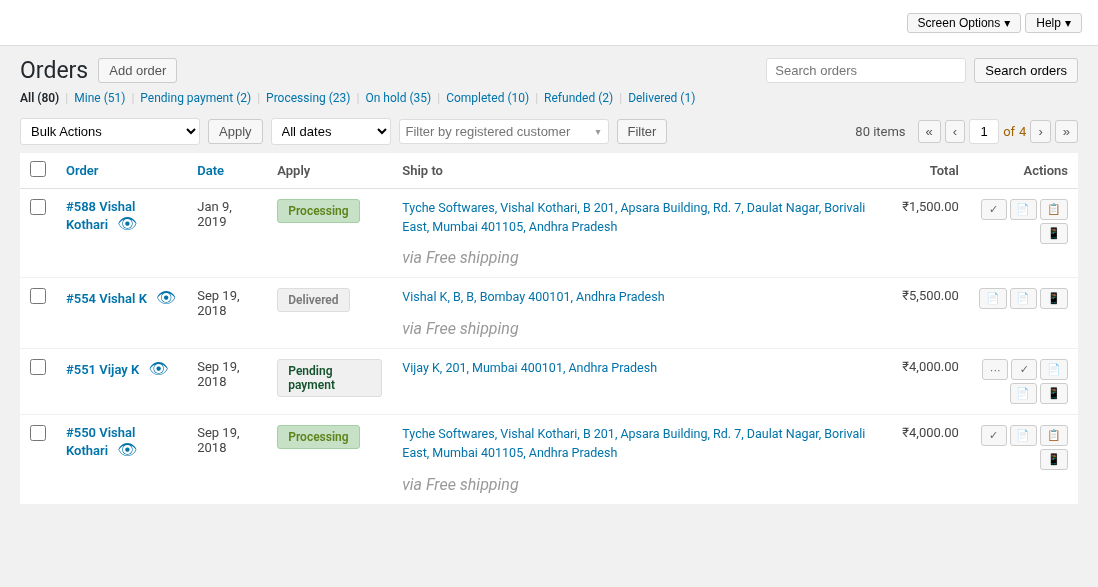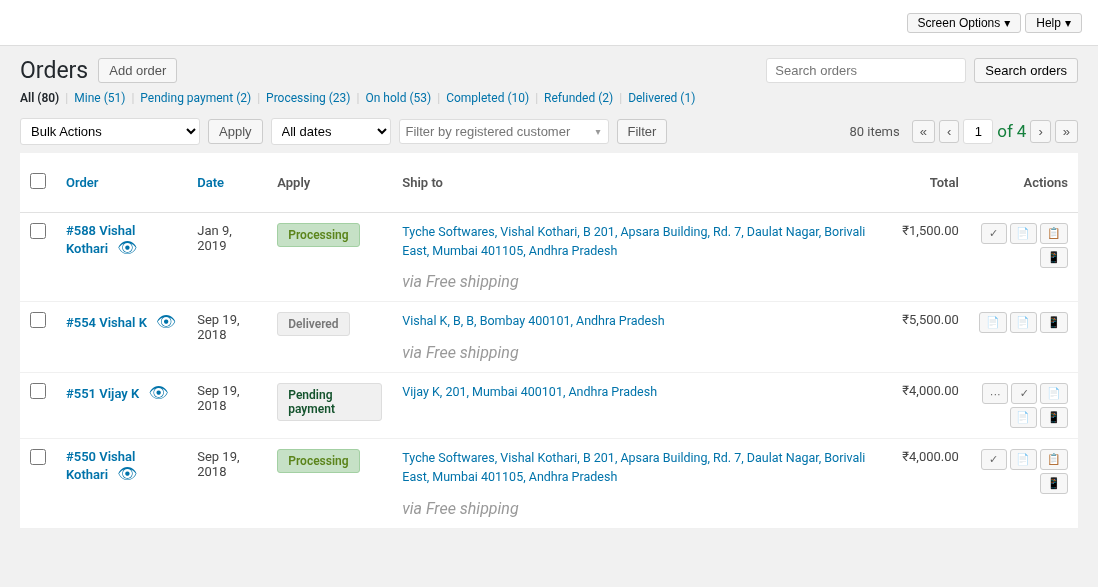--- a/index.html
+++ b/index.html
@@ -20,23 +20,23 @@
     .tablenav .bulkactions select { width: 180px; }
     .tablenav .datefilter select { width: 120px; }
     .tablenav-btn { background: #f7f7f7; border: 1px solid #ccc; border-radius: 3px; padding: 4px 10px; font-size: 13px; cursor: pointer; color: #555; }
     .customer-filter { position: relative; display: flex; align-items: center; }
     .customer-filter input { width: 210px; border: 1px solid #ddd; border-radius: 3px; padding: 4px 28px 4px 8px; font-size: 13px; color: #999; background: #fff; }
     .customer-filter .dropdown-arrow { position: absolute; right: 8px; color: #999; pointer-events: none; font-size: 10px; }
     .tablenav-pages { margin-left: auto; display: flex; align-items: center; gap: 4px; font-size: 13px; color: #555; }
     .tablenav-pages .items { margin-right: 8px; }
     .page-nav-btn { background: #f7f7f7; border: 1px solid #ccc; border-radius: 3px; padding: 3px 7px; cursor: pointer; font-size: 13px; color: #555; }
     .page-num { border: 1px solid #ddd; border-radius: 3px; padding: 3px 6px; width: 30px; text-align: center; font-size: 13px; }
-    .of-pages { font-size: 17px; color: #15803d; }
+    .of-pages { font-size: 13px; color: #a16207; }
     table.orders-table { width: 100%; border-collapse: collapse; background: #fff; }
-    table.orders-table th { background: #fff; border-bottom: 1px solid #e1e1e1; padding: 20px 10px; text-align: left; font-size: 13px; font-weight: 600; color: #555; }
+    table.orders-table th { background: #fff; border-bottom: 1px solid #e1e1e1; padding: 8px 10px; text-align: left; font-size: 13px; font-weight: 600; color: #555; }
     table.orders-table th.col-cb { width: 30px; }
     table.orders-table th.col-total { text-align: right; }
     table.orders-table th.col-actions { text-align: right; }
     table.orders-table th.col-order { color: #0073aa; cursor: pointer; }
     table.orders-table th.col-date { color: #0073aa; cursor: pointer; }
     table.orders-table td { padding: 10px 10px; border-bottom: 1px solid #f0f0f0; vertical-align: top; }
     .order-link { color: #0073aa; text-decoration: none; font-weight: 600; }
     .eye-icon { color: #0073aa; font-size: 16px; margin-left: 6px; }
     .status-badge { display: inline-block; padding: 4px 10px; border-radius: 3px; font-size: 12px; font-weight: 600; }
     .status-processing { background: #c6e1c6; color: #5b841b; border: 1px solid #a3d0a3; }
@@ -81,21 +81,21 @@
 
   <div class="subsubsub" id="filter-links-container">
   <a href="#" class="current">All (80)</a>
       <span class="sep"> | </span>
       <a href="#">Mine (51)</a>
       <span class="sep"> | </span>
       <a href="#">Pending payment (2)</a>
       <span class="sep"> | </span>
       <a href="#">Processing (23)</a>
       <span class="sep"> | </span>
-      <a href="#">On hold (53)</a>
+      <a href="#">On hold (35)</a>
       <span class="sep"> | </span>
       <a href="#">Completed (10)</a>
       <span class="sep"> | </span>
       <a href="#">Refunded (2)</a>
       <span class="sep"> | </span>
       <a href="#">Delivered (1)</a>
     </div>
 
   <div class="tablenav">
     <div class="bulkactions">

